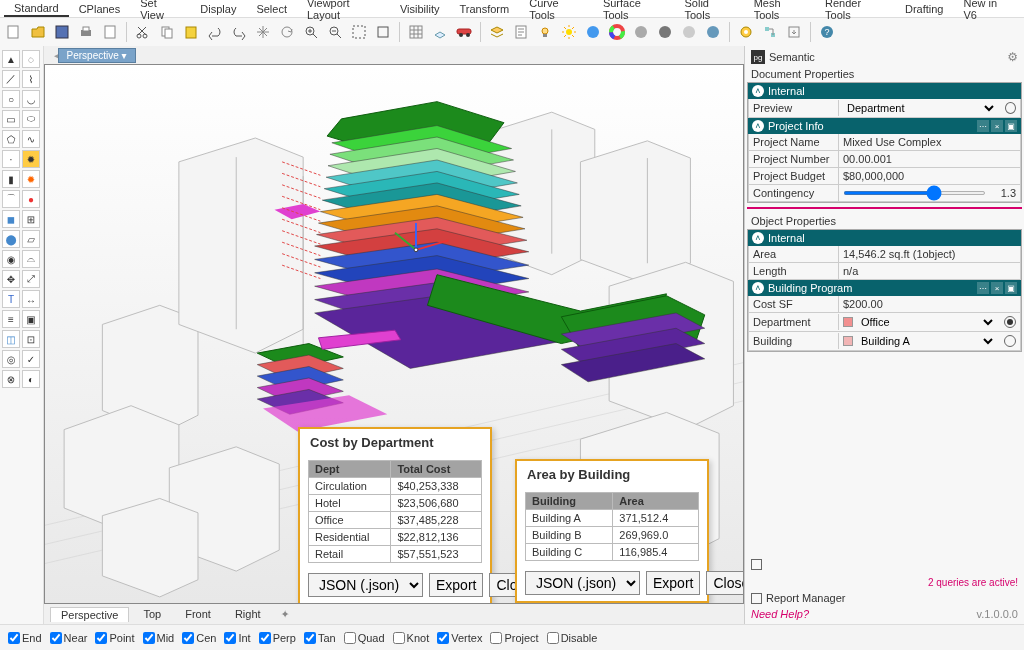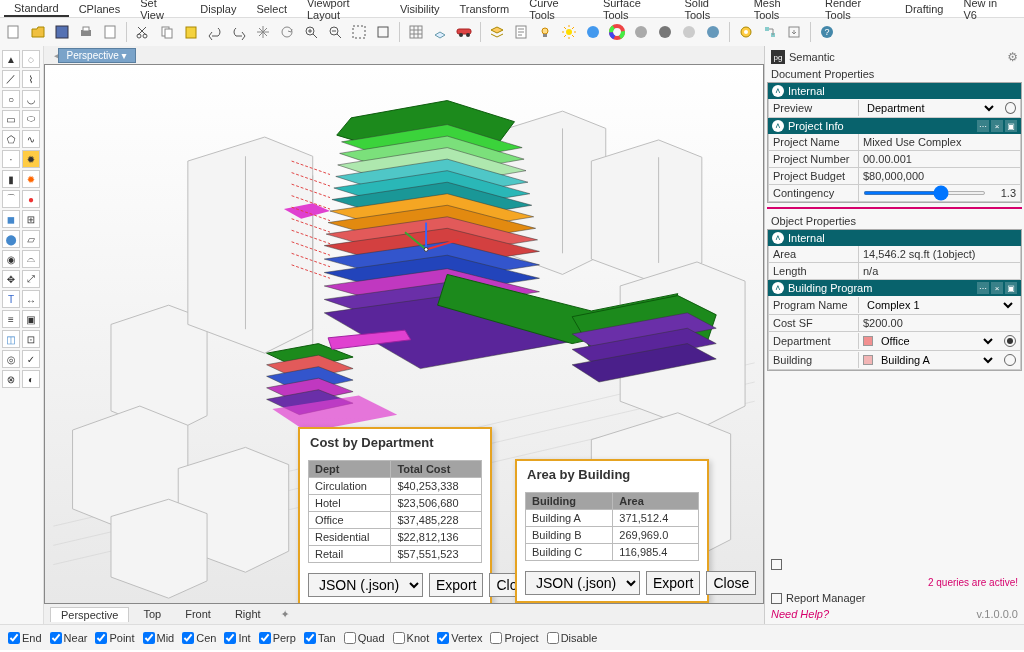--- a/index.html
+++ b/index.html
@@ -27,21 +27,21 @@
 
 .floatbox { position: absolute; background: #fff; border: 2px solid #e6a321; box-shadow: 2px 2px 6px rgba(0,0,0,0.2); }
 .floatbox .fbtitle { padding: 6px 10px; font-size: 13px; font-weight: bold;}
 .floatbox .fbbody { padding: 4px 8px;}
 .floatbox table { border-collapse: collapse; width: 100%;}
 .floatbox th, .floatbox td { border: 1px solid #bbb; padding: 2px 6px; font-size: 11px; text-align: left;}
 .floatbox th { background: #a3a3a3;}
 .floatbox .fbfoot { display: flex; gap: 6px; padding: 6px 8px;}
 .floatbox .fbfoot select, .floatbox .fbfoot button { font-size: 14px; padding: 2px 6px; border: 1px solid #888; background: #f4f4f4;}
 
-.rightpanel { width: 260px; background: #f7f7f7; border-left: 1px solid #ccc; display: flex; flex-direction: column; padding: 2px;}
+.rightpanel { width: 280px; background: #f7f7f7; border-left: 1px solid #ccc; display: flex; flex-direction: column; padding: 2px;}
 .rightpanel .panel-title { display:flex;align-items:center; padding: 2px 4px; font-size: 11px; gap:4px;}
 .rightpanel .gear { margin-left:auto; font-size:12px; color:#888; cursor:pointer;}
 .panelsection { background: #08626c; color: #fff; padding: 2px 4px; font-size: 11px; display: flex; align-items: center; gap: 4px;}
 .panelsection .chev { width: 12px; height: 12px; background: #fff; color: #08626c; border-radius: 50%; display: inline-flex; align-items: center; justify-content: center; font-size: 9px;}
 .panelsection .right { margin-left: auto; display:flex; gap:2px;}
 .panelsection .winicon { width:12px;height:12px;background:rgba(255,255,255,0.2);display:inline-flex;align-items:center;justify-content:center;font-size:8px;}
 .proprow { display: flex; align-items: center; border: 1px solid #ccc; border-top: none; font-size: 11px; justify-content: center;}
 .proprow:first-of-type { border-top: 1px solid #ccc;}
 .proprow .k { width: 90px; padding: 2px 4px; border-right: 1px solid #ccc;}
 .proprow .v { flex: 1; padding: 2px 4px; display:flex;align-items:center; gap:4px;}
@@ -556,26 +556,20 @@
     <div class="panelsection">
       <span class="chev">˄</span>
       <span>Building Program</span>
       <span class="right">
             <span class="winicon">⋯</span>
             <span class="winicon">×</span>
             <span class="winicon">▣</span>
           </span>
     </div>
     <div class="proprow">
-          <div class="k">Program Name</div>
-          <div class="v">
-            <select><option>Complex 1</option></select>
-          </div>
-        </div>
-    <div class="proprow">
           <div class="k">Cost SF</div>
           <div class="v">$200.00</div>
         </div>
     <div class="proprow">
           <div class="k">Department</div>
           <div class="v">
             <span class="swatch" style="background:#f29090"></span>
             <select style="flex:1"><option>Office</option></select>
             <span class="radio sel"></span>
           </div>

